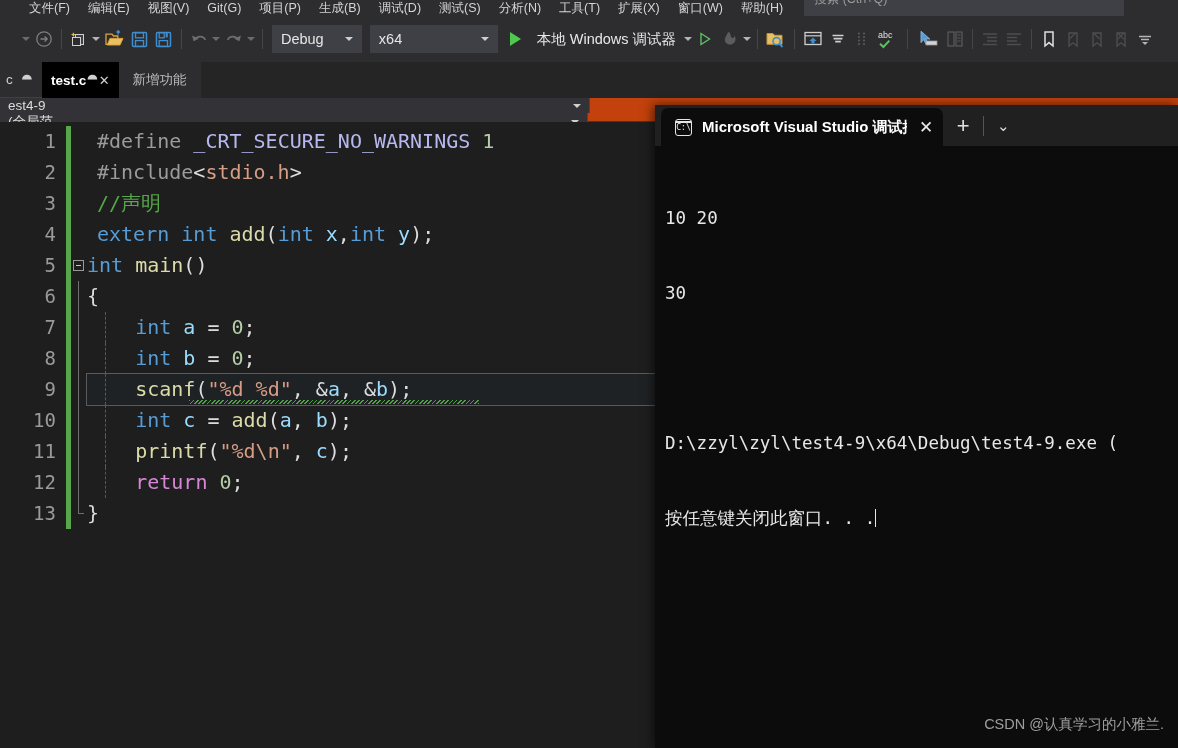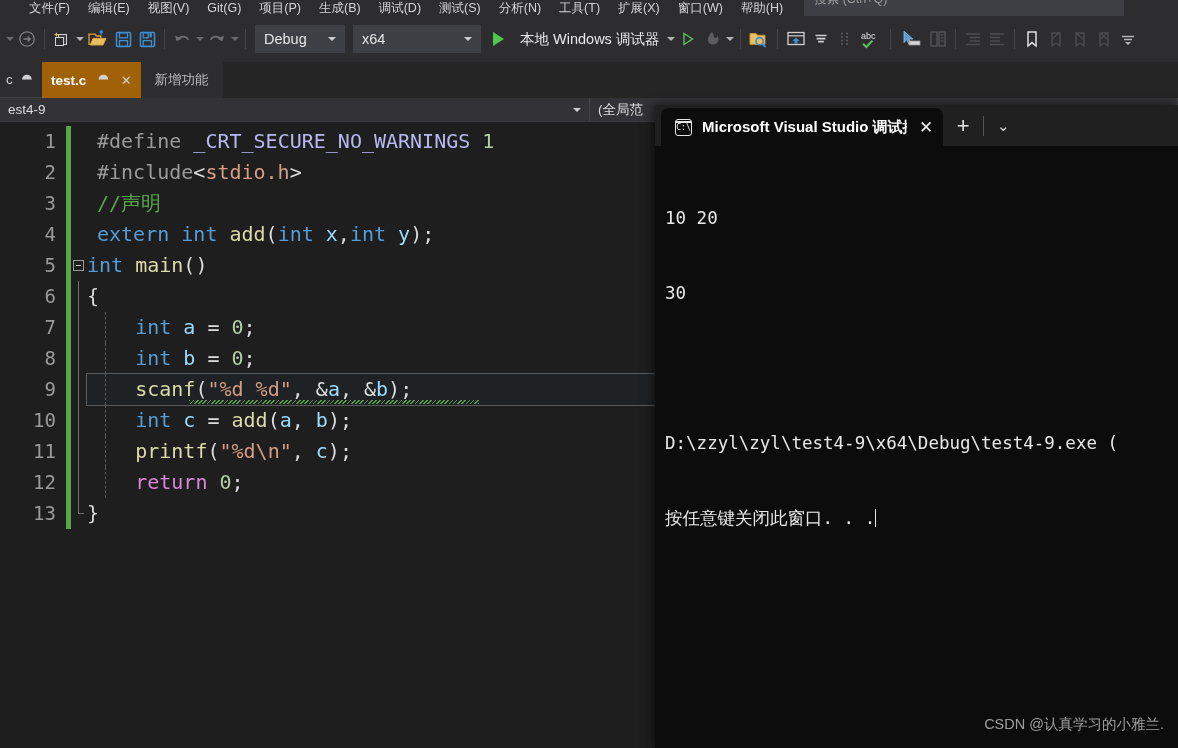--- a/index.html
+++ b/index.html
@@ -24,21 +24,21 @@
   }
   .menu-search {
     margin-left: 12px; background: #3f3f46; color: #9a9a9a;
     font-size: 12.5px; line-height: 16px; padding: 0 10px;
     width: 320px; height: 25px; white-space: nowrap; overflow: hidden;
   }
 
   
   .toolbar {
     position: absolute; top: 16px; left: 0; width: 1178px; height: 46px;
-    background: #2d2d30; display: flex; align-items: center; padding: 0 4px;
+    background: #2d2d30; display: flex; align-items: center; padding: 0 21px;
   }
   .tb-btn {
     display: flex; align-items: center; justify-content: center;
     height: 28px; min-width: 24px; padding: 0 2px; cursor: default;
   }
   .tb-caret {
     width: 11px; height: 28px; display: flex; align-items: center; justify-content: center;
     cursor: default;
   }
   .tb-caret::after {
@@ -79,36 +79,37 @@
     position: absolute; top: 62px; left: 0; width: 1178px; height: 36px;
     background: #252526; display: flex; align-items: stretch;
   }
   .tool-tab {
     background: #2d2d30; display: flex; align-items: center; gap: 9px;
     padding: 0 10px 0 0; color: #cfcfcf; font-size: 13.5px;
     border-bottom: 1px solid #3f3f46; cursor: default;
   }
   .tool-tab .ttlabel { margin-left: 0; }
   .file-tab {
-    background: #a16207; display: flex; align-items: center; gap: 12px;
+    background: #000000; display: flex; align-items: center; gap: 1px;
     padding: 0 9px; cursor: default;
   }
   .file-tab .ftname { color: #ffffff; font-size: 13.5px; font-weight: bold; }
   .file-tab .pin, .file-tab .close { color: #d0d0d0; font-size: 13px; }
   .ghost-tab {
     background: #2d2d30; display: flex; align-items: center;
     padding: 0 14px; color: #b9b9b9; font-size: 13.5px; cursor: default;
   }
   .tabstrip-rest { flex: 1; background: #252526; }
 
   
   .navbar {
     position: absolute; top: 98px; left: 0; width: 1178px; height: 24px;
     background: #c2410c; display: flex; align-items: stretch;
     border-bottom: 1px solid #3a3a3c;
+    flex-direction: column;
   }
   .nav-combo {
     background: #333337; display: flex; align-items: center;
     color: #dcdcdc; font-size: 13.5px; padding: 0 8px; position: relative;
     border-right: 1px solid #46464a; cursor: default;
   }
   .nav-combo .nc-caret { margin-left: auto; padding-left: 10px; }
   .nav-combo .nc-caret::after {
     content: ""; display: block;
     border-left: 4px solid transparent; border-right: 4px solid transparent;

